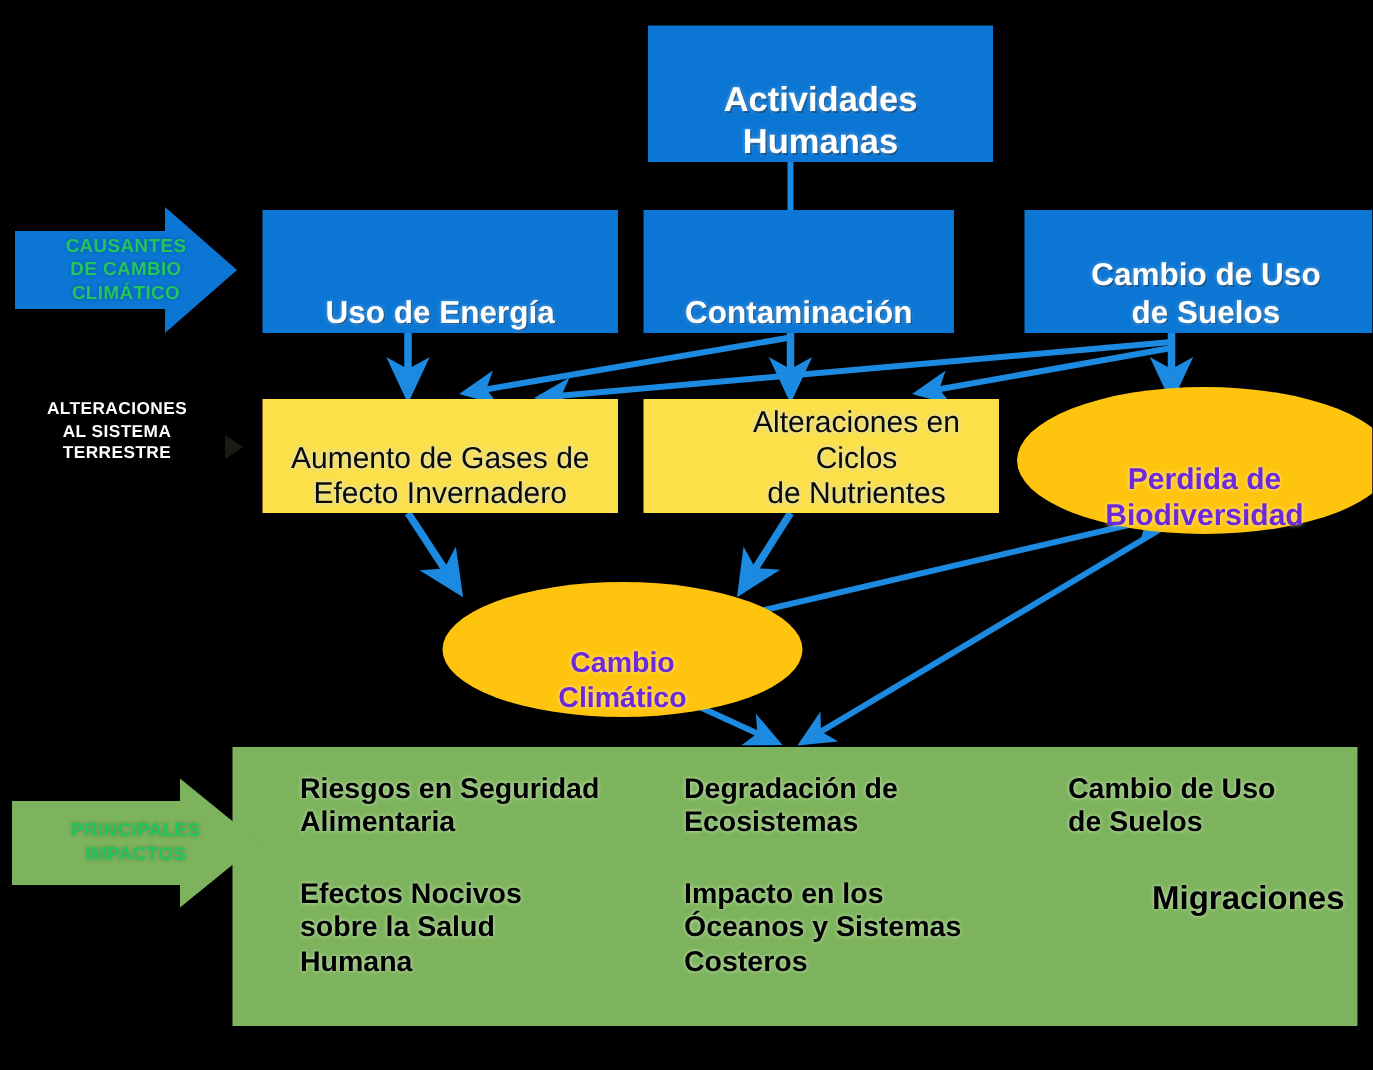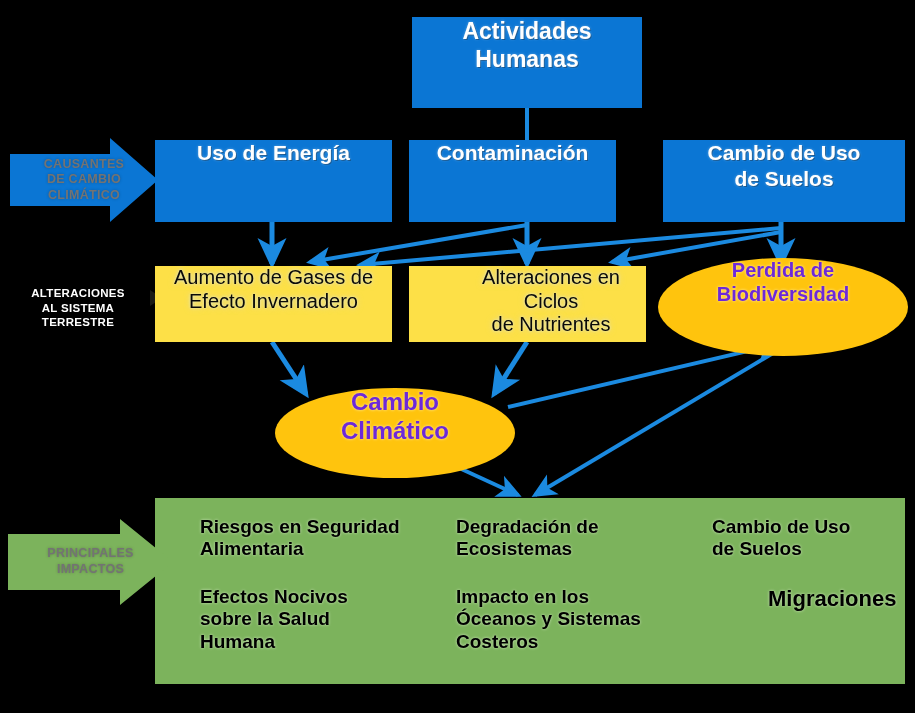--- a/index.html
+++ b/index.html
@@ -1,37 +1,37 @@
 <!DOCTYPE html>
 <html><head>
 <meta charset="utf-8">
 <style>
   html,body{margin:0;padding:0;background:#000;}
   body{font-family:"Liberation Sans",sans-serif;}
   #stage{position:relative;width:915px;height:713px;background:#000;overflow:hidden;}
   #arrows{position:absolute;left:0;top:0;width:915px;height:713px;pointer-events:none;}
 
-  .node{position:absolute;box-sizing:border-box;display:flex;align-items:flex-start;justify-content:center;text-align:center;}
+  .node{position:absolute;box-sizing:border-box;display:flex;align-items:flex-end;justify-content:center;text-align:center;margin-left:20px;}
 
   .blue-box{background:#0b76d4;color:#fff;font-weight:bold;
     text-shadow:0 0 3px rgba(255,255,255,.35),1px 1px 0 rgba(0,0,0,.35);}
   .dark-box{background:#fde047;color:#0a0a08;font-weight:normal;
     text-shadow:0 0 3px rgba(225,230,215,.95),0 0 6px rgba(210,220,200,.6);}
   .ellipse{background:#ffc countries;}
   .ellipse{background:#ffc40d;border-radius:50%;color:#6d28d9;font-weight:bold;
     text-shadow:0 0 3px rgba(255,245,190,.9);}
   .green-panel{position:absolute;background:#7cb35c;}
   .impact{position:absolute;color:#000;font-weight:bold;line-height:1.18;
     text-shadow:0 0 3px rgba(225,240,210,.85);text-align:left;}
 
   .side-label{position:absolute;display:flex;align-items:center;justify-content:center;
     text-align:center;font-weight:bold;letter-spacing:.3px;line-height:1.25;}
   .side-label span{position:relative;z-index:2;}
   .arrow-shape{position:absolute;left:0;top:0;width:100%;height:100%;z-index:1;}
-  .label-white{color:#737373;text-shadow:0 0 3px rgba(0,0,0,.25);}
+  .label-white{color:#22c55e;text-shadow:0 0 3px rgba(0,0,0,.25);}
   .label-black{color:#fff;}
 </style>
 </head>
 <body>
 
 <div id="stage">
 
   <svg id="arrows" viewBox="0 0 915 713">
     <defs>
       <marker id="ah" markerWidth="7" markerHeight="7" refX="5.2" refY="3.3" orient="auto" markerUnits="strokeWidth">
@@ -81,35 +81,35 @@
   <div class="node blue-box" style="left:155px;top:140px;width:237px;height:82px;font-size:21px;line-height:1.22;">
     <span>Uso de Energía</span>
   </div>
   <div class="node blue-box" style="left:409px;top:140px;width:207px;height:82px;font-size:21px;line-height:1.22;">
     <span>Contaminación</span>
   </div>
   <div class="node blue-box" style="left:663px;top:140px;width:242px;height:82px;font-size:21px;line-height:1.22;">
     <span>Cambio de Uso<br>de Suelos</span>
   </div>
 
-  <div class="side-label label-black" style="left:8px;top:276px;width:140px;height:64px;font-size:11.5px;">
+  <div class="side-label label-black" style="left:8px;top:256px;width:140px;height:64px;font-size:11.5px;">
     <span>ALTERACIONES<br>AL SISTEMA<br>TERRESTRE</span>
   </div>
 
   <div class="node dark-box" style="left:155px;top:266px;width:237px;height:76px;font-size:20px;line-height:1.18;">
     <span>Aumento de Gases de<br>Efecto Invernadero</span>
   </div>
   <div class="node dark-box" style="left:409px;top:266px;width:237px;height:76px;font-size:20px;line-height:1.18;padding-left:47px;">
     <span>Alteraciones en Ciclos<br>de Nutrientes</span>
   </div>
   <div class="node ellipse" style="left:658px;top:258px;width:250px;height:98px;font-size:20px;line-height:1.2;">
     <span>Perdida de<br>Biodiversidad</span>
   </div>
 
-  <div class="node ellipse" style="left:275px;top:388px;width:240px;height:90px;font-size:24px;line-height:1.2;">
+  <div class="node ellipse" style="left:275px;top:388px;width:240px;height:90px;font-size:19px;line-height:1.2;">
     <span>Cambio<br>Climático</span>
   </div>
 
   <div class="side-label label-white" style="left:8px;top:518px;width:165px;height:88px;font-size:12.5px;">
     <svg class="arrow-shape" viewBox="0 0 165 88" preserveAspectRatio="none">
       <path d="M0,16 L112,16 L112,1 L165,44 L112,87 L112,72 L0,72 Z" fill="#7cb35c"></path>
     </svg>
     <span>PRINCIPALES<br>IMPACTOS</span>
   </div>
 

